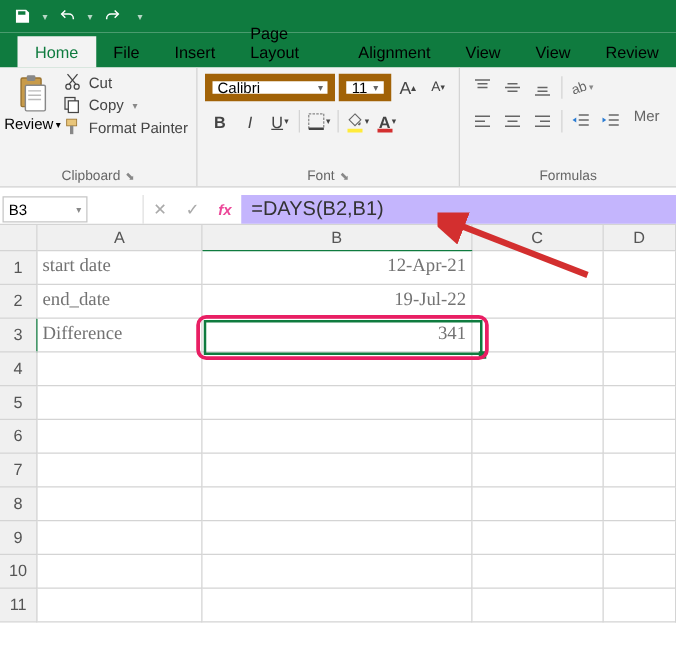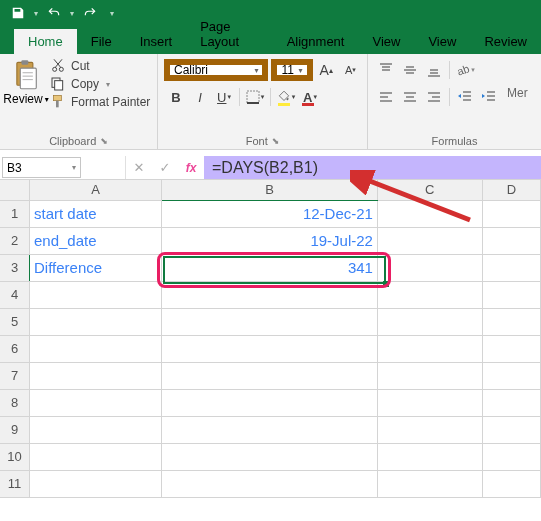--- a/index.html
+++ b/index.html
@@ -46,36 +46,36 @@
 
 
 .align-body { display: flex; flex-direction: column; gap: 5px; padding-top: 2px; }
 .align-row { display: flex; gap: 0px; }
 .ab { width: 24px; height: 22px; display: flex; align-items: center; justify-content: center; }
 .ab svg { width: 16px; height: 16px; }
 .merge-area { font-size: 12px; color: #666; padding-left: 6px; }
 
 
 .fx-row { height: 24px; border-bottom: 1px solid #d4d4d4; display: flex; align-items: stretch; margin-top: 6px; }
-.namebox { width: 79px; border: 1px solid #c6c6c6; margin: 1px 0 1px 2px; display: flex; align-items: center; padding: 0 4px; font-size: 12px; justify-content: space-between; background: #fff; }
+.namebox { width: 68px; border: 1px solid #c6c6c6; margin: 1px 0 1px 2px; display: flex; align-items: center; padding: 0 4px; font-size: 12px; justify-content: space-between; background: #fff; }
 .namebox .dd { font-size: 8px; color: #888; }
 .fx-gap { width: 44px; }
 .fx-btns { display: flex; align-items: center; border-left: 1px solid #e0e0e0; }
 .fxb { width: 26px; display: flex; align-items: center; justify-content: center; color: #aaa; font-size: 13px; }
 .fxb.fx { color: #ec4899; font-style: italic; font-weight: bold; font-size: 12px; }
 .formula-input { flex: 1; border: none; font-size: 16px; padding-left: 8px; background: #c4b5fd; color: #333; }
 
 
 .grid-wrap { position: relative; }
 .grid { border-collapse: collapse; table-layout: fixed; }
 .grid th, .grid td { border: 1px solid #d4d4d4; font-size: 15px; font-weight: normal; }
 .grid .corner { width: 30px; height: 20px; background: #f0f0f0; border-top: none; border-left: none; }
 .grid thead th { background: #f0f0f0; height: 20px; font-size: 13px; color: #555; text-align: center; border-top: none; }
 .grid tbody th { background: #f0f0f0; width: 30px; font-size: 13px; color: #555; text-align: center; font-weight: normal; border-left: none; }
-.grid tbody td { height: 27px; padding: 0 4px; color: #3b82f6; }
+.grid tbody td { height: 27px; padding: 0 4px; color: #737373; font-family: Liberation Serif, serif; }
 .col-A { width: 134px; }
 .col-B { width: 222px; }
 .col-C { width: 108px; }
 .col-D { width: 60px; }
 .txt-left { text-align: left; }
 .txt-right { text-align: right; }
 
 
 .big { font-size: 18px; }
 
@@ -360,21 +360,21 @@
       <th>A</th>
       <th class="sel-col">B</th>
       <th>C</th>
       <th>D</th>
     </tr>
   </thead>
   <tbody>
     <tr>
           <th>1</th>
       <td class="txt-left big">start date</td>
-      <td class="txt-right big">12-Dec-21</td>
+      <td class="txt-right big">12-Apr-21</td>
       <td></td>
           <td></td>
         </tr>
     <tr>
           <th>2</th>
       <td class="txt-left big">end_date</td>
       <td class="txt-right big">19-Jul-22</td>
       <td></td>
           <td></td>
         </tr>

